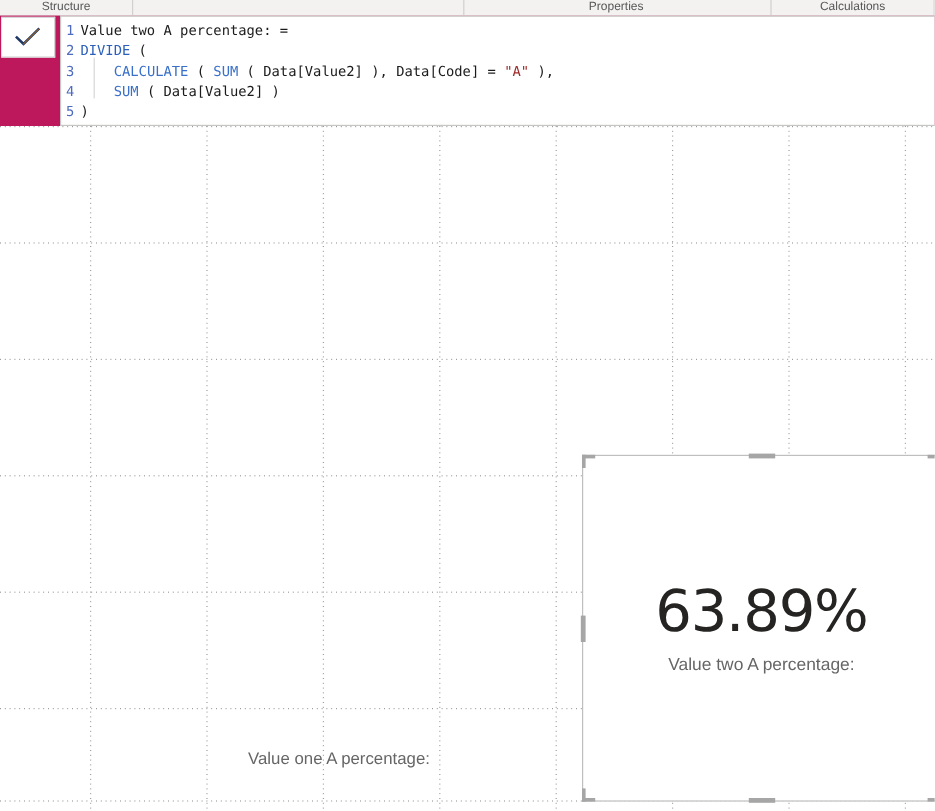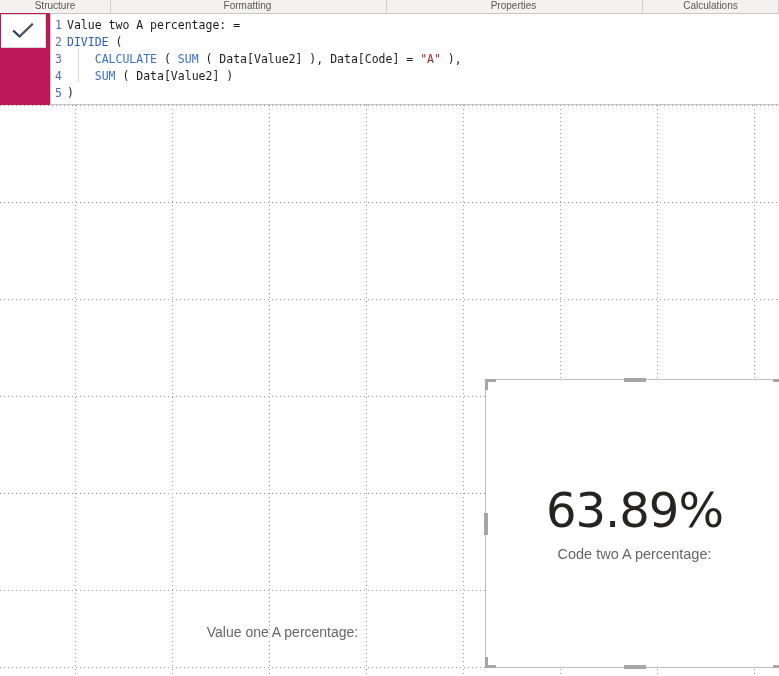--- a/index.html
+++ b/index.html
@@ -251,21 +251,20 @@
   }
 </style>
 </head>
 <body>
 
 <div id="app">
 
   <div class="ribbon">
     <div class="ribbon-groups" id="ribbon-groups">
         <div class="ribbon-group" style="left: 0px; width: 110px;">Structure</div>
-        <div class="ribbon-group" style="left: 110px; width: 275px;">Formatting</div>
         <div class="ribbon-group" style="left: 386px; width: 255px;">Properties</div>
         <div class="ribbon-group" style="left: 642px; width: 137px;">Calculations</div>
         <div class="ribbon-sep" style="left: 110px;"></div>
         <div class="ribbon-sep" style="left: 386px;"></div>
         <div class="ribbon-sep" style="left: 642px;"></div>
         <div class="ribbon-sep" style="left: 778px;"></div>
       </div>
   </div>
 
   <div class="formula-area">
@@ -321,21 +320,21 @@
         </svg>
       </div>
       <div class="hdr-icon">
         <span class="dots-icon">...</span>
       </div>
     </div>
 
     <div class="visual-selected" id="card-two-frame" style="left: 485px; top: 274px; width: 299px; height: 289px;">
       <div class="card" id="card-two" style="left:0;top:0;width:100%;height:100%;">
         <div class="card-value">63.89%</div>
-        <div class="card-label">Code two A percentage:</div>
+        <div class="card-label">Value two A percentage:</div>
       </div>
       <div class="corner tl"></div>
       <div class="corner tr"></div>
       <div class="corner bl"></div>
       <div class="corner br"></div>
       <div class="handle edge-top"></div>
       <div class="handle edge-bottom"></div>
       <div class="handle edge-left"></div>
       <div class="handle edge-right"></div>
     </div>

